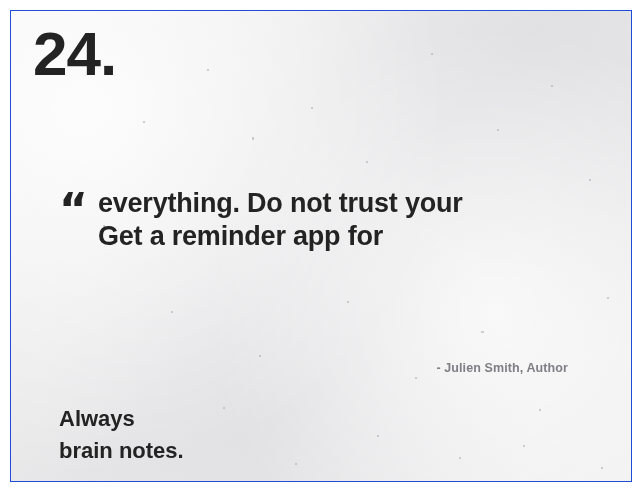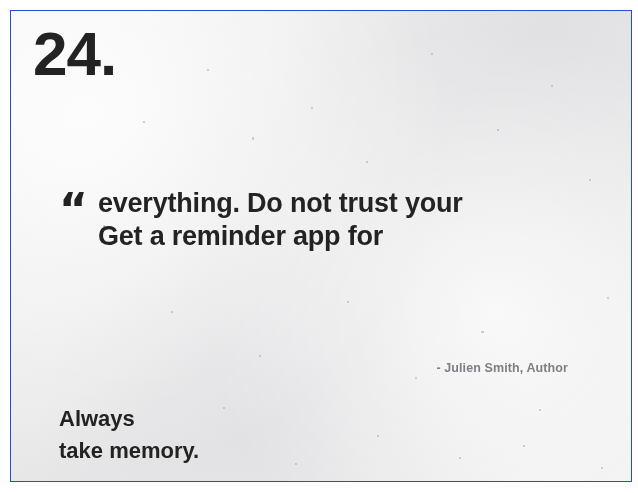--- a/index.html
+++ b/index.html
@@ -161,16 +161,16 @@
         <div>everything. Do not trust your</div>
         <div>Get a reminder app for</div>
       </div>
     </div>
   </div>
 
   <div class="attribution">- Julien Smith, Author</div>
 
   <div class="closing-note">
     <div>Always</div>
-    <div>take memory.</div>
+    <div>brain notes.</div>
   </div>
 
 </div>
 
 </body></html>

